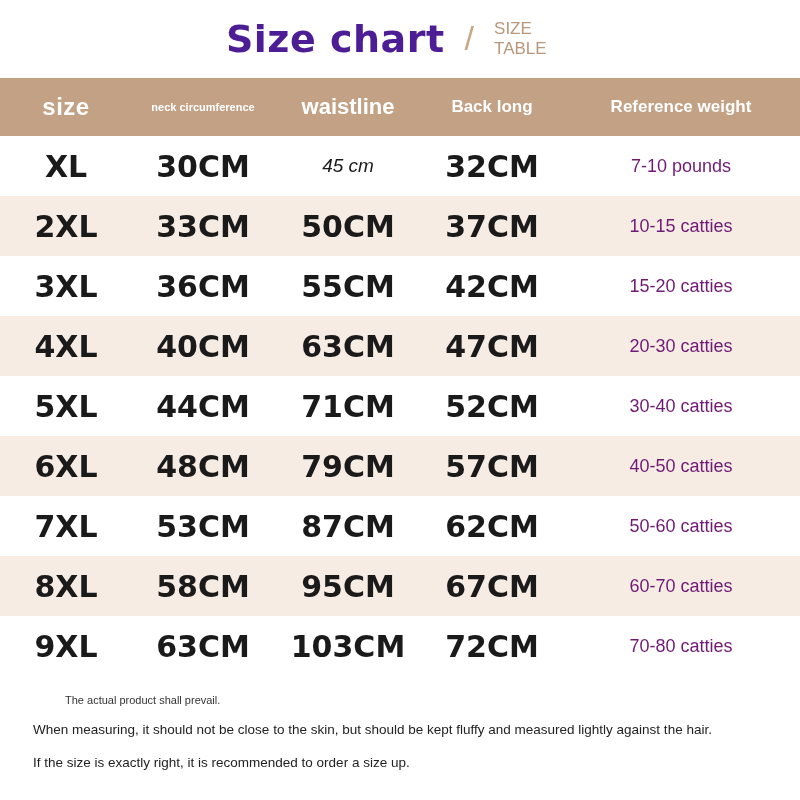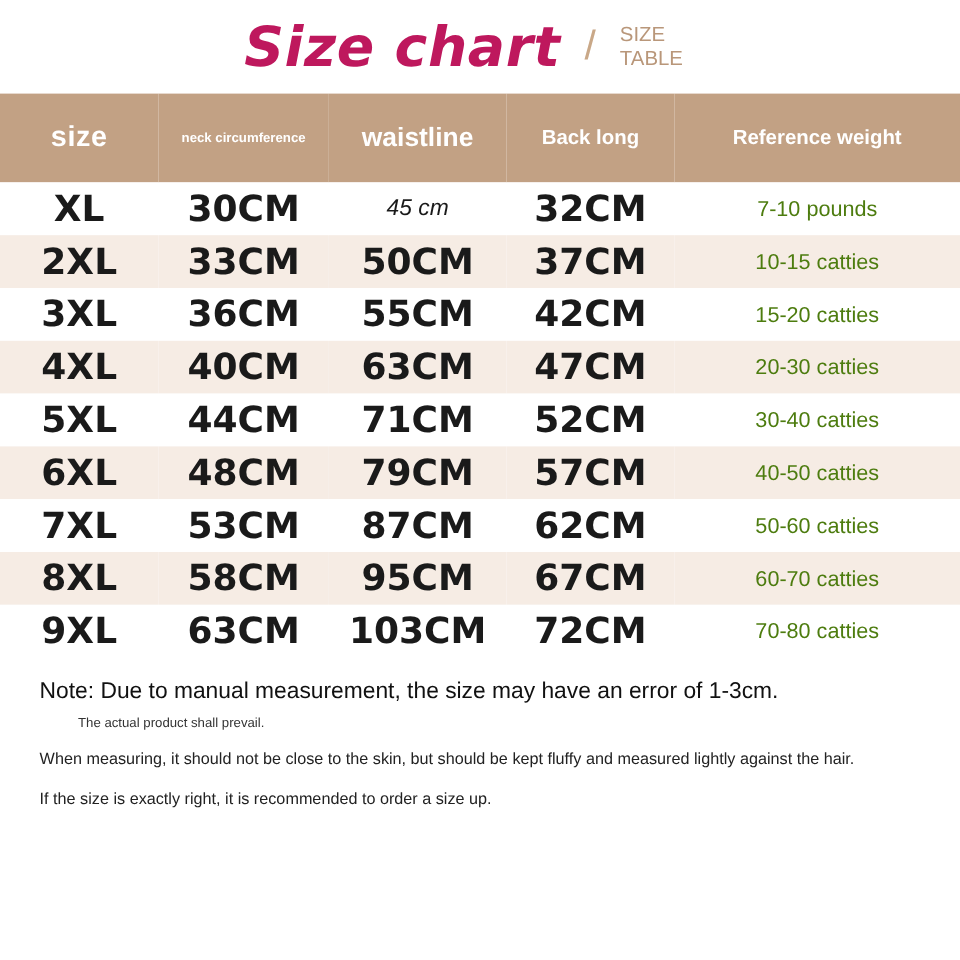--- a/index.html
+++ b/index.html
@@ -24,26 +24,25 @@
   .title-bar {
     height: 78px;
     background: #ffffff;
     display: flex;
     align-items: center;
     justify-content: center;
     gap: 18px;
     padding-left: 10px;
   }
   .title-main {
-    font-size: 46px;
-    font-weight: bold;
-    color: #be185d;
+    font-size: 38px;
+    font-weight: bold;
+    color: #4c1d95;
     letter-spacing: 0.5px;
     font-family: "DejaVu Sans", sans-serif;
-    font-style: italic;
   }
   .title-slash {
     font-size: 34px;
     color: #c9a888;
     font-weight: 400;
     margin: 0 2px;
     transform: translateY(-1px);
   }
   .title-sub {
     font-size: 17px;
@@ -60,37 +59,37 @@
     table-layout: fixed;
   }
   table.size-table col.c0 { width: 132px; }
   table.size-table col.c1 { width: 142px; }
   table.size-table col.c2 { width: 148px; }
   table.size-table col.c3 { width: 140px; }
   table.size-table col.c4 { width: 238px; }
 
   thead tr {
     background: #c2a184;
-    height: 74px;
+    height: 58px;
   }
   thead th {
     color: #ffffff;
     font-weight: bold;
     text-align: center;
     vertical-align: middle;
     padding: 0;
   }
   th.h-size { font-size: 24px; letter-spacing: 0.5px; }
   th.h-neck { font-size: 11px; }
   th.h-waist { font-size: 22px; }
   th.h-back { font-size: 17px; }
   th.h-ref { font-size: 17px; }
 
   tbody tr {
-    height: 44px;
+    height: 60px;
   }
   tbody tr.odd { background: #ffffff; }
   tbody tr.even { background: #f6ece4; }
 
   tbody td {
     text-align: center;
     vertical-align: middle;
     padding: 0;
     color: #1a1a1a;
   }
@@ -107,21 +106,21 @@
   td.val-cell.small {
     font-size: 19px;
     font-weight: normal;
     font-family: "Liberation Sans", sans-serif;
     font-style: italic;
   }
   td.ref-cell {
     font-size: 18px;
     font-weight: normal;
     font-family: "Liberation Sans", sans-serif;
-    color: #4d7c0f;
+    color: #701a75;
   }
 
   
   .notes {
     padding: 18px 30px 0 33px;
     background: #ffffff;
   }
   .note-main {
     font-size: 19px;
     color: #111111;
@@ -229,19 +228,18 @@
         <td class="size-cell">9XL</td>
         <td class="val-cell">63CM</td>
         <td class="val-cell">103CM</td>
         <td class="val-cell">72CM</td>
         <td class="ref-cell">70-80 catties</td>
       </tr>
     </tbody>
   </table>
 
   <div class="notes">
-    <div class="note-main">Note: Due to manual measurement, the size may have an error of 1-3cm.</div>
     <div class="note-tiny">The actual product shall prevail.</div>
     <div class="note-line">When measuring, it should not be close to the skin, but should be kept fluffy and measured lightly against the hair.</div>
     <div class="note-line">If the size is exactly right, it is recommended to order a size up.</div>
   </div>
 
 </div>
 
 </body></html>

